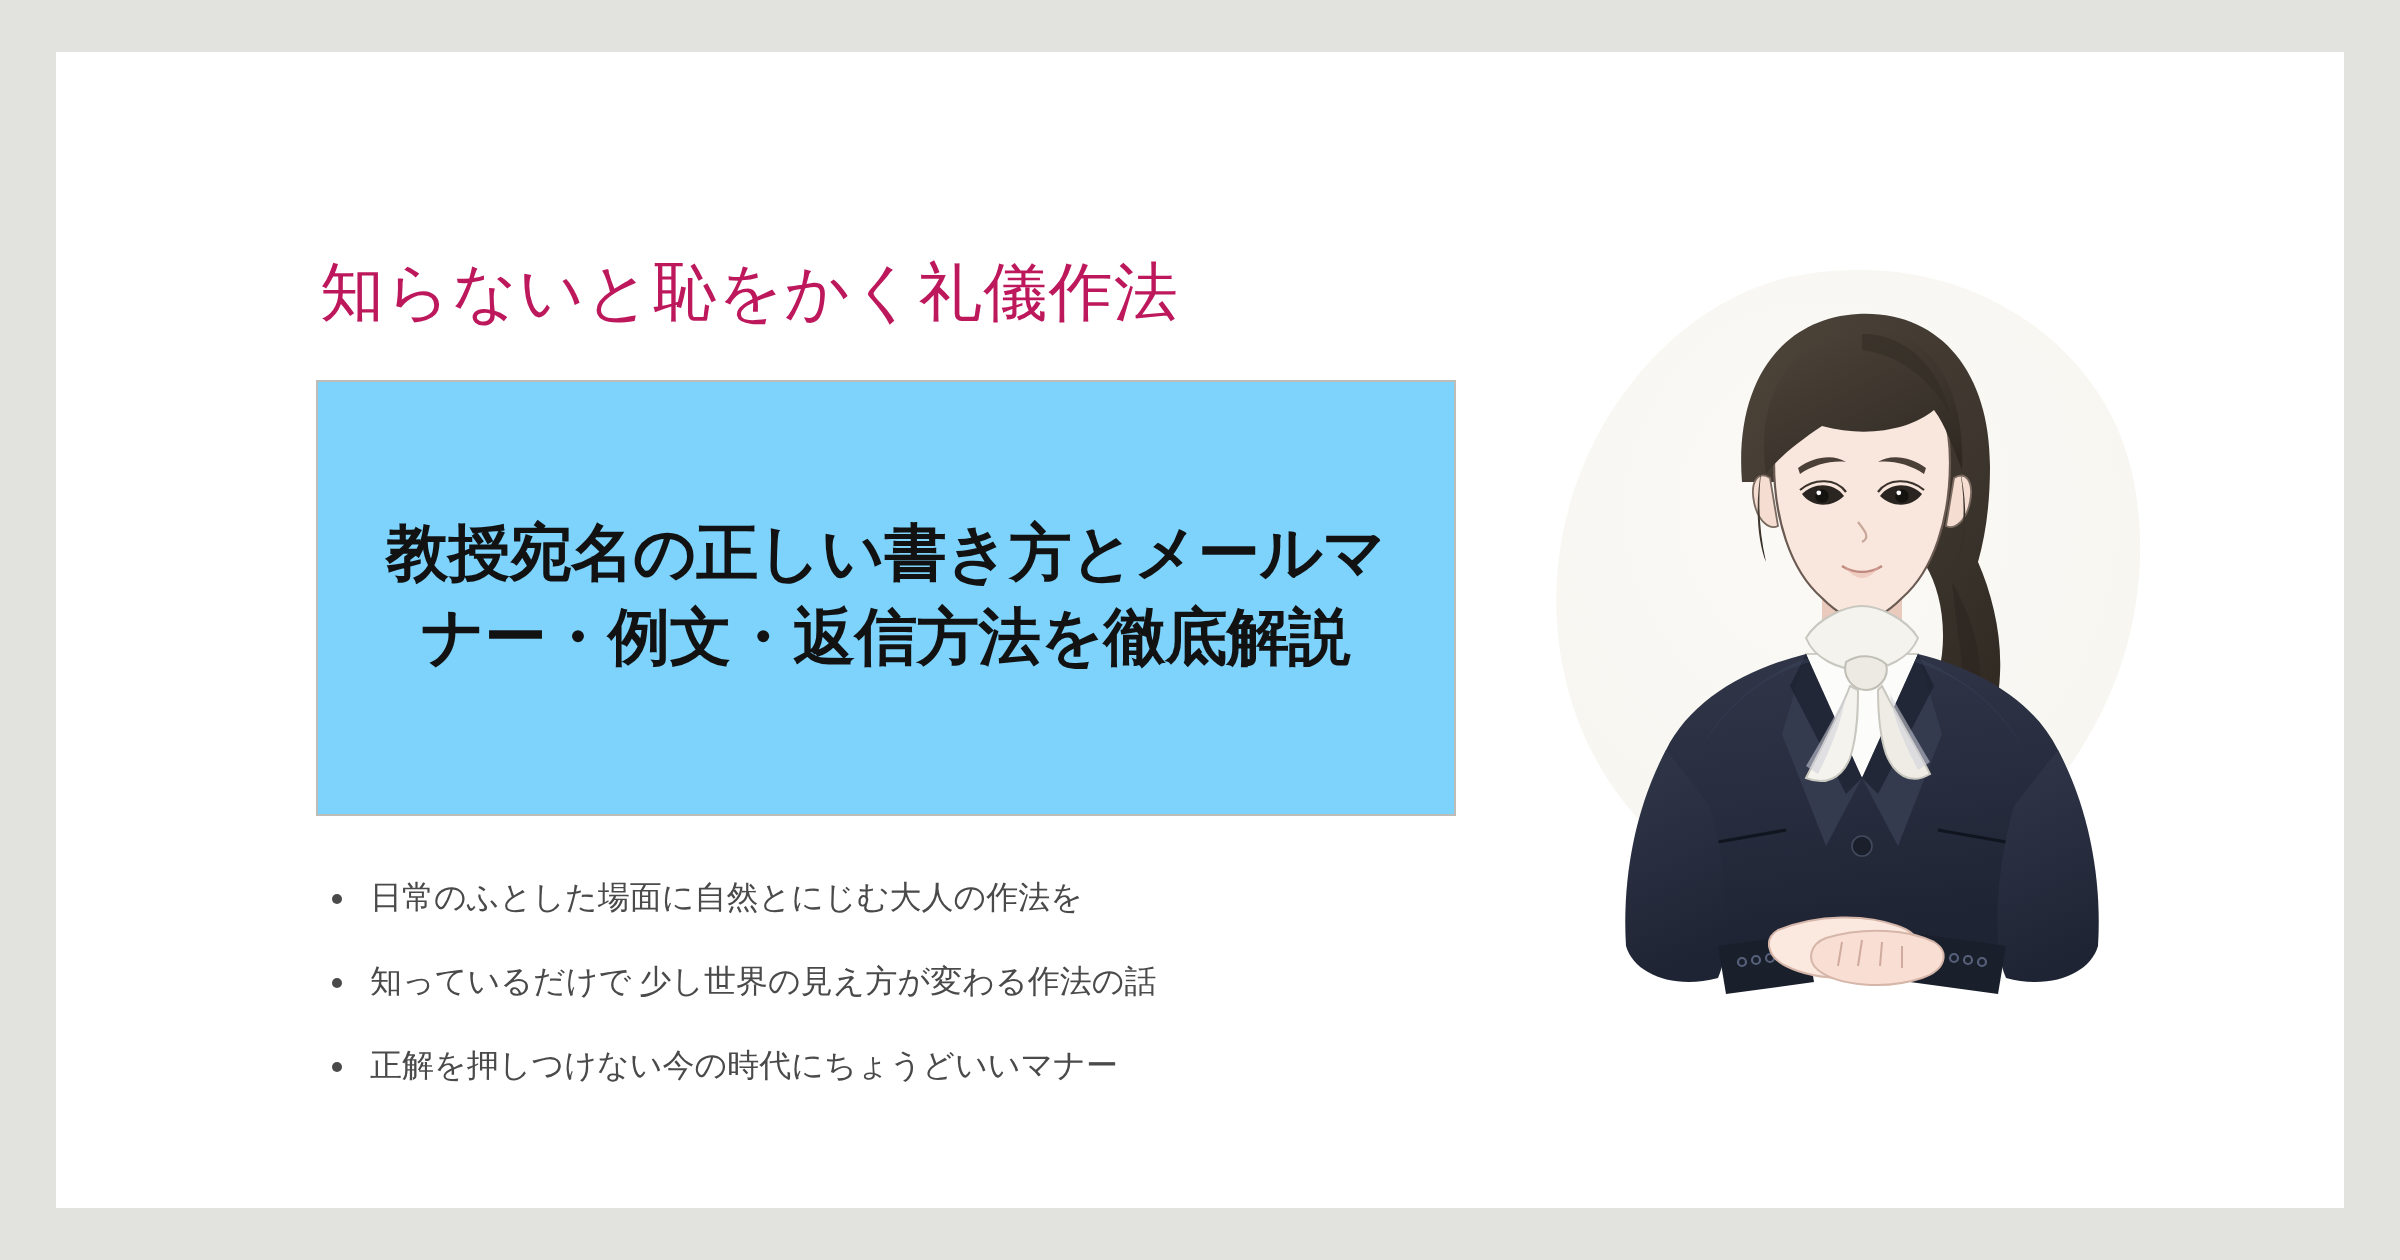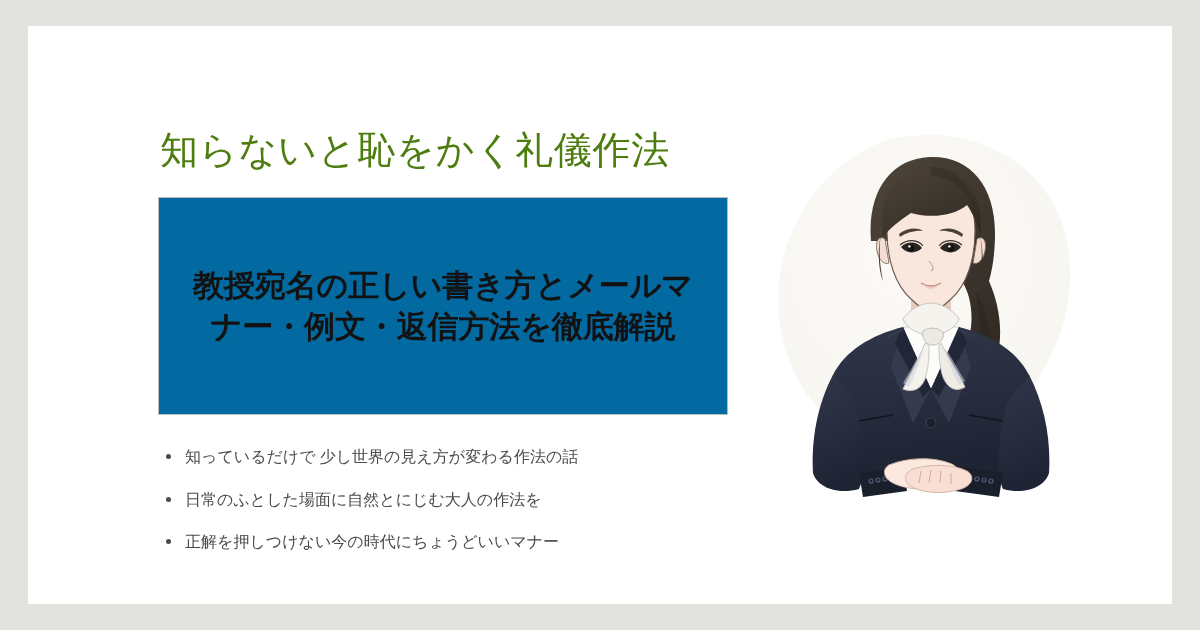--- a/index.html
+++ b/index.html
@@ -34,35 +34,35 @@
   
   #text-col {
     position: absolute;
     left: 130px;
     top: 100px;
     width: 620px;
   }
 
   #kicker {
     font-family: "Liberation Serif", "DejaVu Serif", serif;
-    font-size: 38px;
+    font-size: 32px;
     line-height: 1.3;
-    color: #4d7c0f;
+    color: #be185d;
     letter-spacing: 0.02em;
     white-space: nowrap;
     margin: 0 0 22px 2px;
     font-weight: 400;
   }
 
   #title-box {
     box-sizing: border-box;
     width: 570px;
     height: 218px;
     border: 1px solid #bcbcb8;
-    background: #0369a1;
+    background: #7dd3fc;
     display: flex;
     align-items: center;
     justify-content: center;
     padding: 10px 20px;
   }
 
   #main-title {
     margin: 0;
     font-family: "DejaVu Sans", "Liberation Sans", sans-serif;
     font-weight: 700;
@@ -121,25 +121,25 @@
 
       <p id="kicker">知らないと恥をかく礼儀作法</p>
 
       <div id="title-box">
         <h1 id="main-title">教授宛名の正しい書き方とメールマナー・例文・返信方法を徹底解説</h1>
       </div>
 
       <ul id="bullets">
         <li>
           <span class="dot"></span>
-          <span>知っているだけで 少し世界の見え方が変わる作法の話</span>
+          <span>日常のふとした場面に自然とにじむ大人の作法を</span>
         </li>
         <li>
           <span class="dot"></span>
-          <span>日常のふとした場面に自然とにじむ大人の作法を</span>
+          <span>知っているだけで 少し世界の見え方が変わる作法の話</span>
         </li>
         <li>
           <span class="dot"></span>
           <span>正解を押しつけない今の時代にちょうどいいマナー</span>
         </li>
       </ul>
 
     </div>
 
     <div id="illustration">

